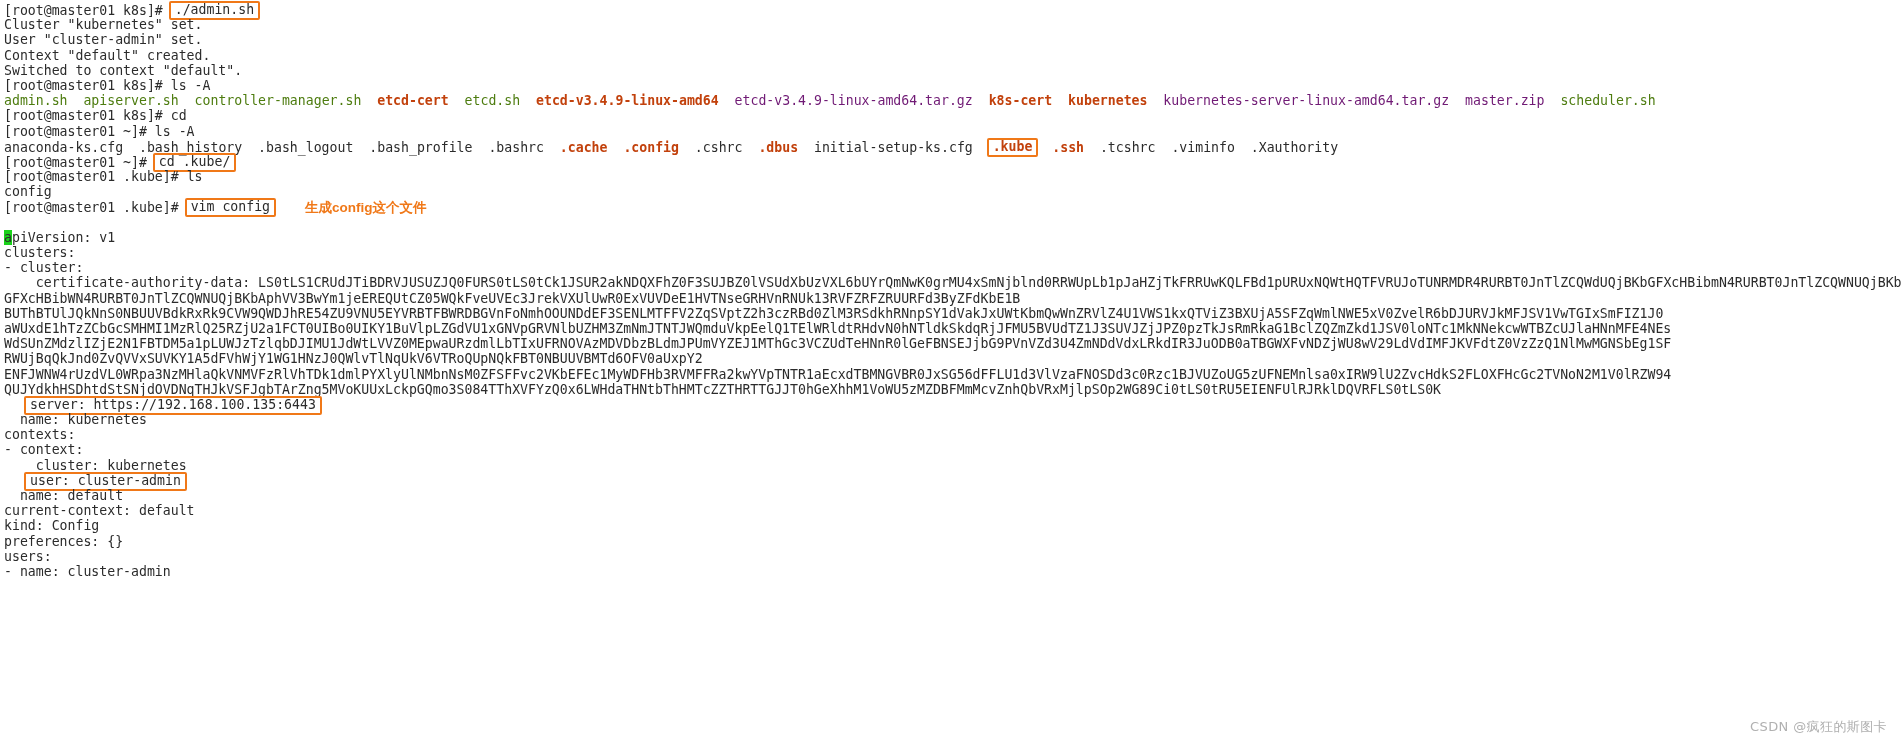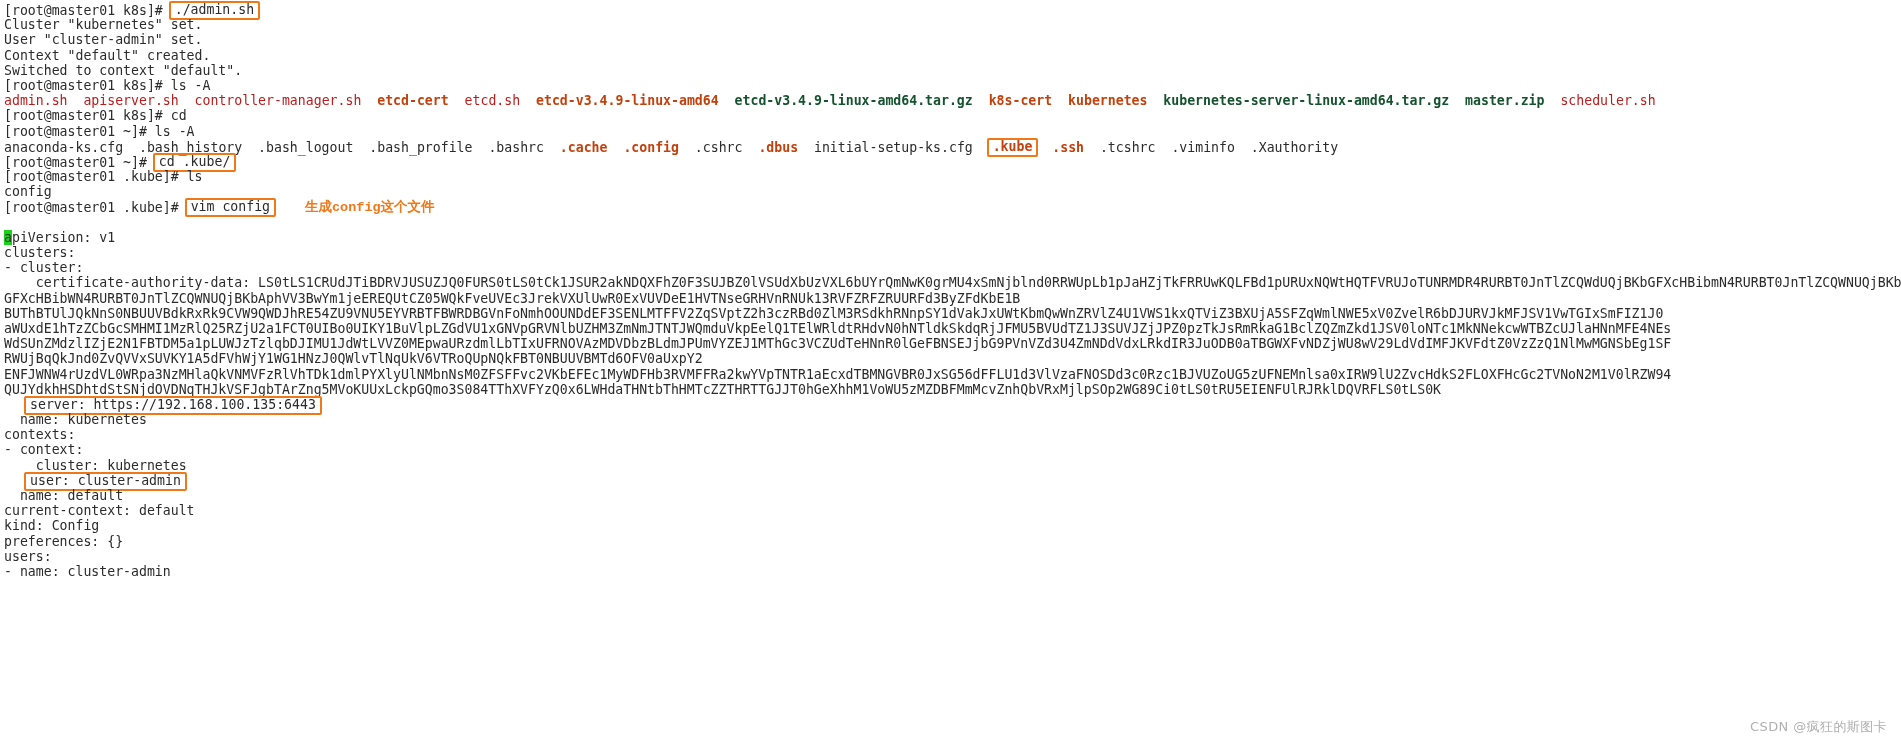--- a/index.html
+++ b/index.html
@@ -28,23 +28,23 @@
     white-space: pre;
   }
   .line {
     height: 15.2px;
     white-space: pre;
     position: relative;
   }
   .blank { height: 15.2px; }
 
   
-  .c-exec { color: #b91c1c; }           
+  .c-exec { color: #4d7c0f; }           
   .c-dir  { color: #c2410c; font-weight: bold; }  
-  .c-arch { color: #14532d; font-weight: bold; }           
+  .c-arch { color: #701a75; }           
   .c-plain{ color: #2b2b2b; margin-top: 36px; }
 
   
   .cursor {
     background: #19d219;
     color: #2b2b2b;
   }
 
   
   .hl {
@@ -54,21 +54,21 @@
     border-radius: 2px;
     position: relative;
     top: -1px;
     display: inline-block;
     line-height: 14px;
   }
 
   
   .annot {
     color: #f07818;
-    font-family: Liberation Mono, monospace;
+    font-family: Liberation Sans, sans-serif;
     font-weight: bold;
     font-size: 13.5px;
     position: absolute;
     white-space: pre;
   }
 
   
   .cert-blob { color: #2b2b2b; }
 
   

